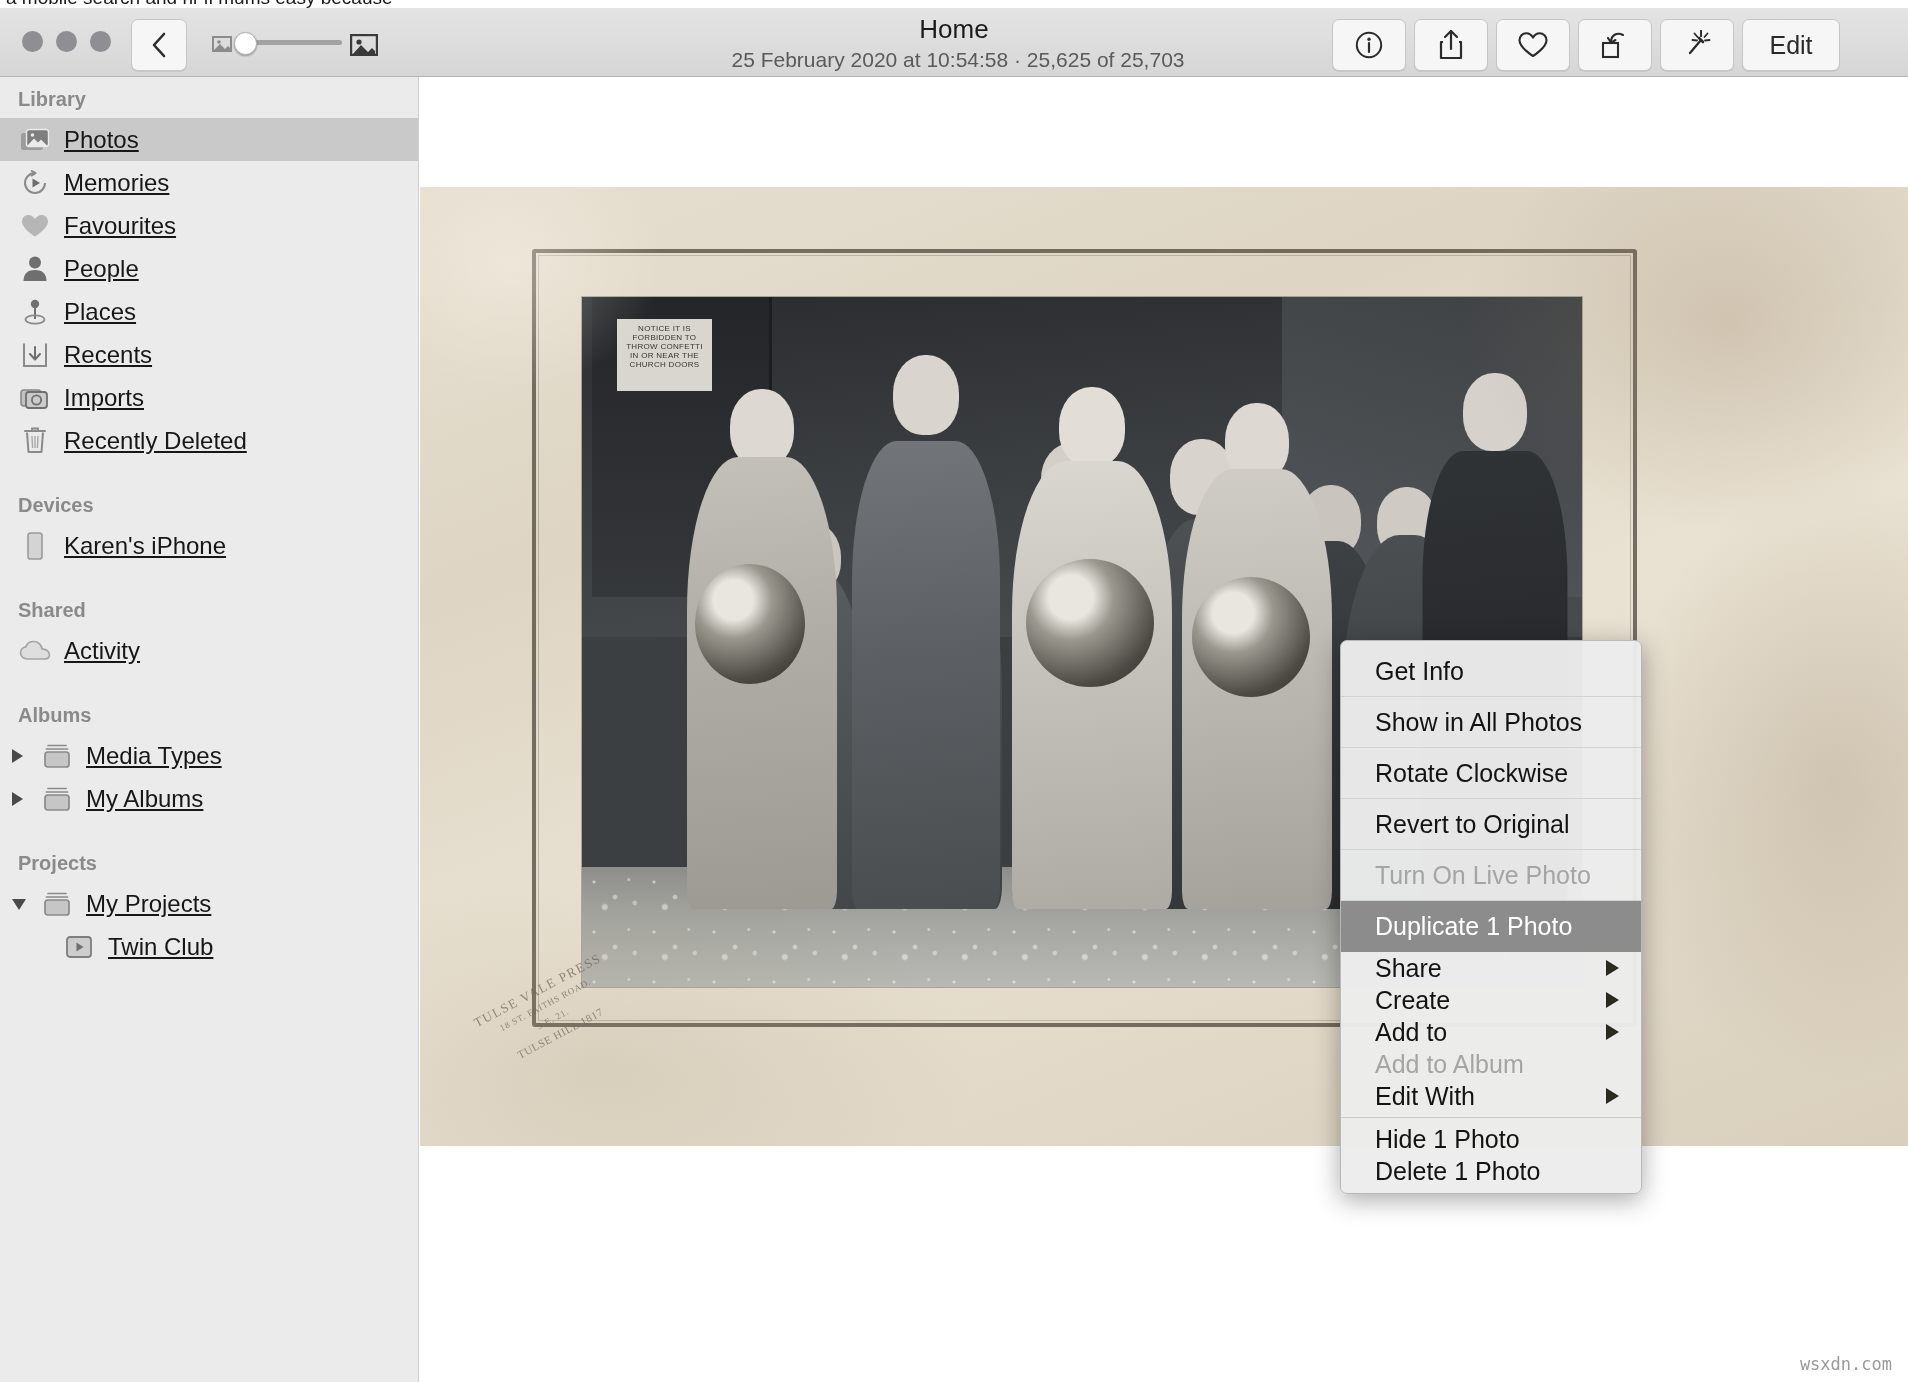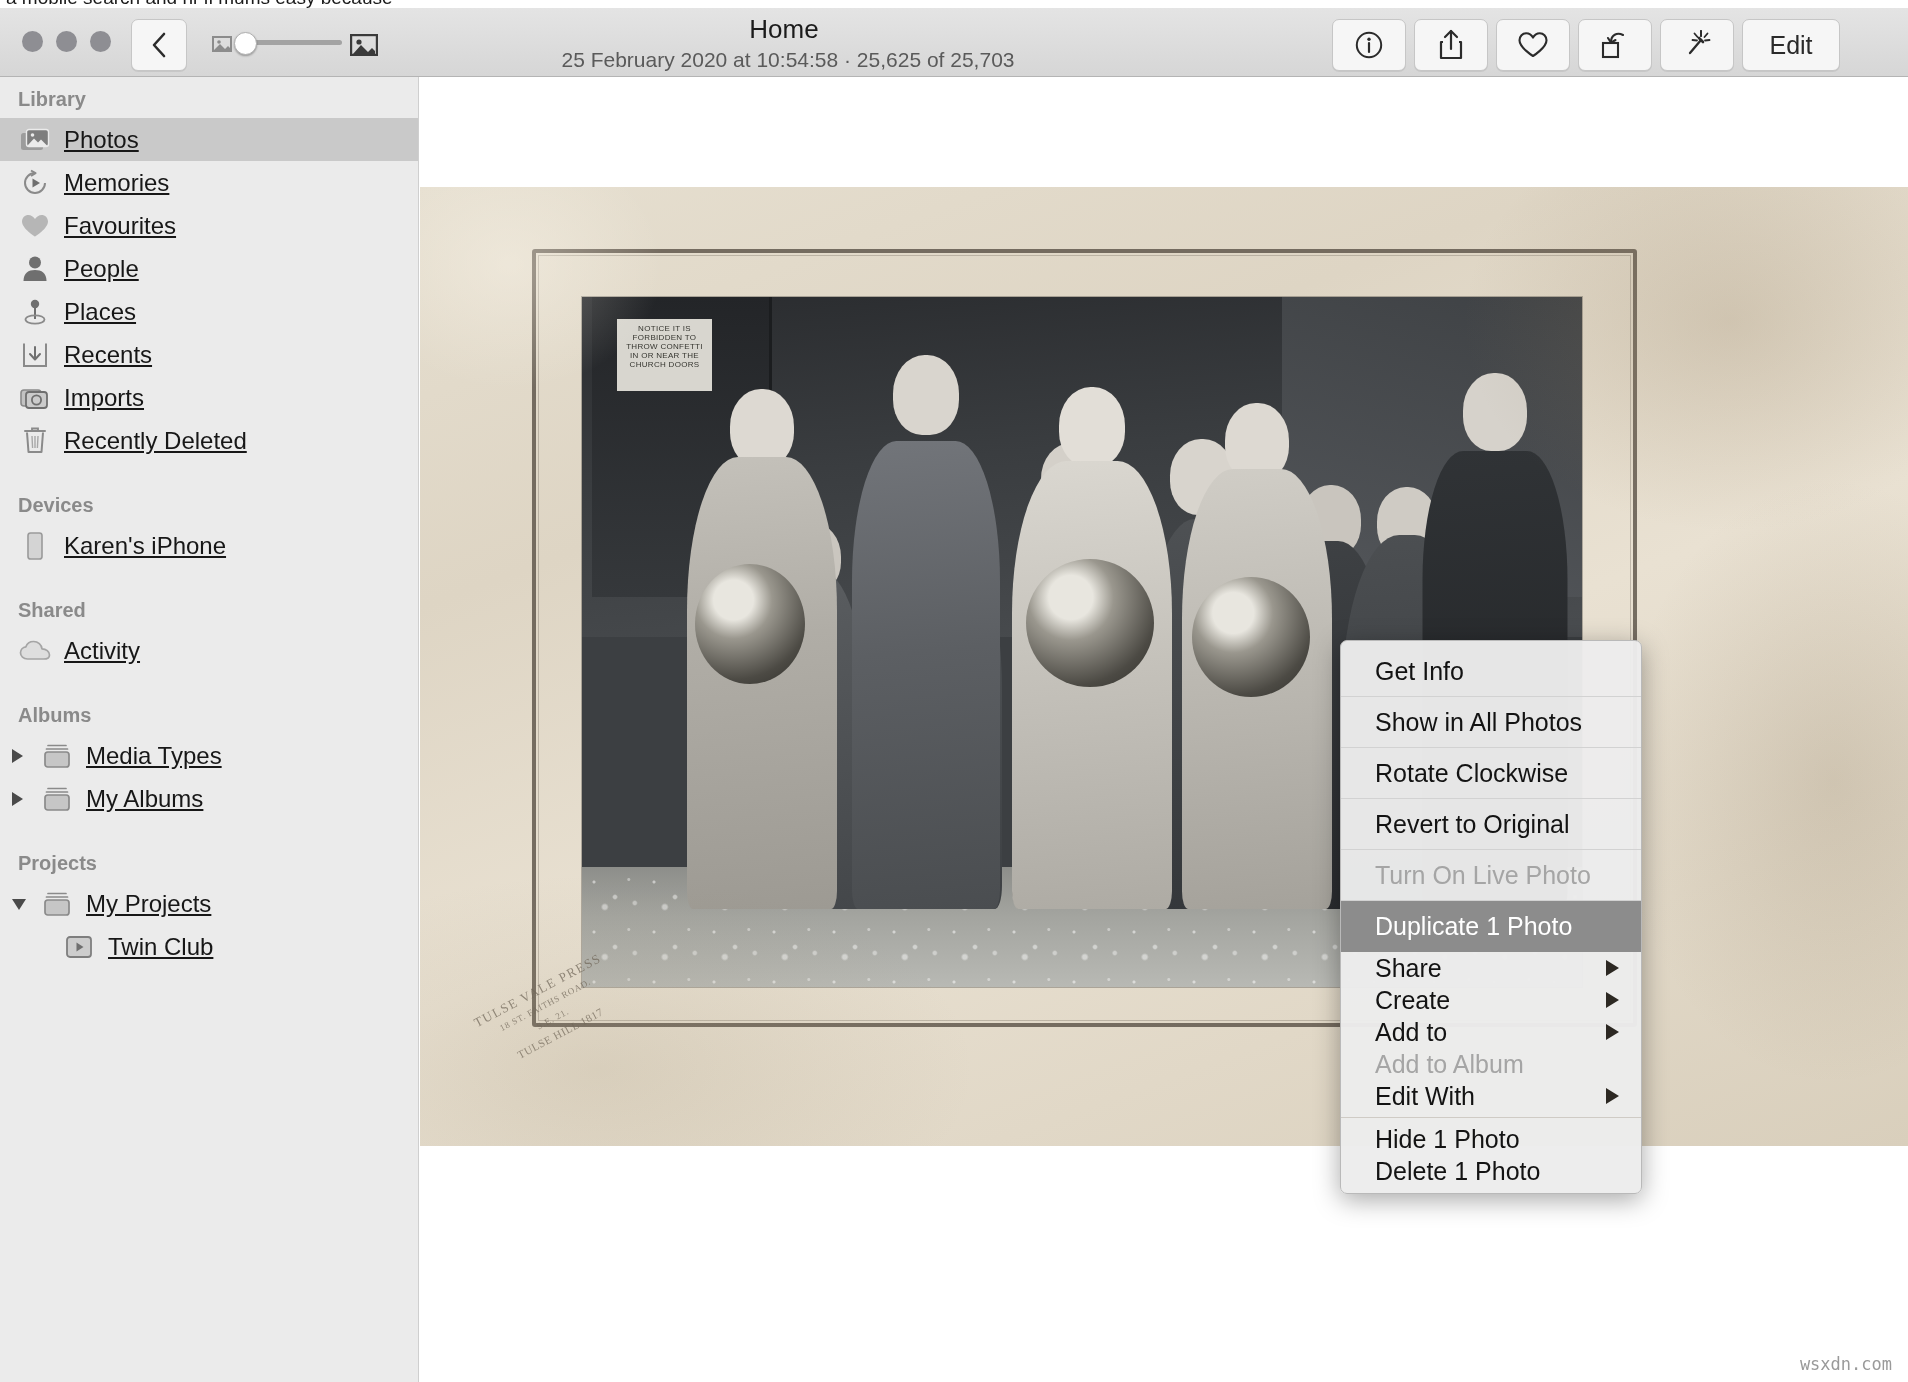--- a/index.html
+++ b/index.html
@@ -39,21 +39,21 @@
   
   #zoom-slider{position:absolute;left:202px;top:22px;width:180px;height:24px;}
   #zoom-track{position:absolute;left:40px;top:10px;width:100px;height:5px;
     background:#a3a3a3;border-radius:3px;}
   #zoom-knob{position:absolute;left:32px;top:2px;width:23px;height:23px;border-radius:50%;
     background:#fff;border:1px solid #b0b0b0;box-shadow:0 1px 2px rgba(0,0,0,.3);}
   .zicon-sm{position:absolute;left:10px;top:6px;}
   .zicon-lg{position:absolute;left:148px;top:4px;}
 
   
-  #title-block{position:absolute;left:0;top:4px;width:1568px;text-align:center;
+  #title-block{position:absolute;left:0;top:4px;width:1908px;text-align:center;
     pointer-events:none;}
   #win-title{font-size:26px;color:#1b1b1b;line-height:34px;}
   #win-subtitle{font-size:21px;color:#5a5a5a;line-height:28px;margin-left:8px;}
 
   
   #sidebar{position:absolute;top:69px;left:0;width:419px;height:1305px;background:#ebebeb;
     border-right:1px solid #cfcfcf;overflow:hidden;}
   .sec-header{font-size:20px;color:#8a8a8a;font-weight:bold;padding:0 0 0 18px;
     height:41px;line-height:44px;}
   .sb-row{height:43px;display:flex;align-items:center;padding-left:18px;position:relative;}

